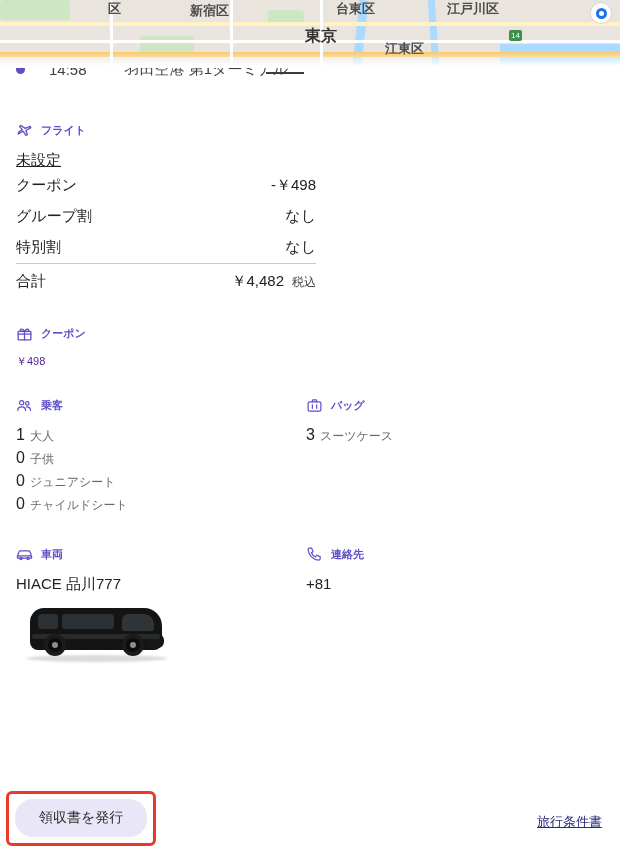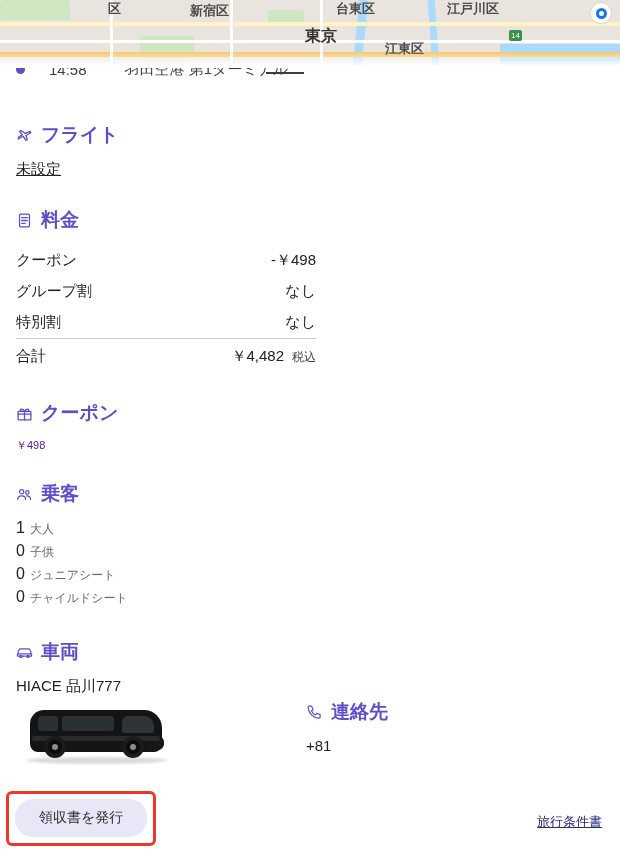--- a/index.html
+++ b/index.html
@@ -110,21 +110,21 @@
     position: absolute;
     right: 300px; top: 4px;
     width: 38px; height: 2px; background: #3d3d3d;
   }
 
   .section-head {
     display: flex;
     align-items: center;
     gap: 8px;
     color: #5d4fc7;
-    font-size: 19px;
+    font-size: 11px;
     font-weight: bold;
     margin: 28px 0 12px 0;
   }
   .section-head .ico {
     width: 17px; height: 17px;
     display: inline-flex;
     align-items: center; justify-content: center;
     color: #5d4fc7;
   }
   .section-head .ico svg { display: block; }
@@ -161,21 +161,20 @@
 
   .coupon-val {
     font-size: 11px;
     color: #4c1d95;
     margin-top: 2px;
   }
 
   
   .cols {
     display: flex;
-    align-items: flex-end;
   }
   .col-left { width: 290px; }
   .col-right { flex: 1; }
 
   .count-line {
     font-size: 15px;
     color: #222;
     margin-bottom: 4px;
   }
   .count-line .num { font-size: 16px; }
@@ -368,31 +367,20 @@
     <div class="section-head">
       <span class="ico">
         <svg width="17" height="17" viewBox="0 0 24 24" fill="none" stroke="#5d4fc7" stroke-width="1.8" stroke-linecap="round" stroke-linejoin="round">
           <path d="M3 17l7-4 4 6 2-1-2-6 7-4-1-2-7 3-6-4-2 1 4 5-5 3z"></path>
         </svg>
       </span>
       <span>フライト</span>
     </div>
     <div class="plain-text">未設定</div>
 
-    <div class="section-head">
-      <span class="ico">
-        <svg width="17" height="17" viewBox="0 0 24 24" fill="none" stroke="#5d4fc7" stroke-width="1.8" stroke-linecap="round" stroke-linejoin="round">
-          <rect x="5" y="3" width="14" height="18" rx="2"></rect>
-          <line x1="8" y1="8" x2="16" y2="8"></line>
-          <line x1="8" y1="12" x2="16" y2="12"></line>
-          <line x1="8" y1="16" x2="13" y2="16"></line>
-        </svg>
-      </span>
-      <span>料金</span>
-    </div>
     <table class="fare">
       <tbody>
       <tr>
         <td>クーポン</td>
         <td class="val">-￥498</td>
       </tr>
       <tr>
         <td>グループ割</td>
         <td class="val">なし</td>
       </tr>
@@ -442,20 +430,36 @@
         <div class="count-line">
           <span class="num">0</span><span class="lbl">子供</span>
         </div>
         <div class="count-line">
           <span class="num">0</span><span class="lbl">ジュニアシート</span>
         </div>
         <div class="count-line">
           <span class="num">0</span><span class="lbl">チャイルドシート</span>
         </div>
       </div>
+      <div class="col-right">
+        <div class="section-head">
+          <span class="ico">
+            <svg width="17" height="17" viewBox="0 0 24 24" fill="none" stroke="#5d4fc7" stroke-width="1.7" stroke-linecap="round" stroke-linejoin="round">
+              <rect x="3" y="7" width="18" height="13" rx="2"></rect>
+              <path d="M9 7V5a1 1 0 0 1 1-1h4a1 1 0 0 1 1 1v2"></path>
+              <line x1="9" y1="11" x2="9" y2="16"></line>
+              <line x1="15" y1="11" x2="15" y2="16"></line>
+            </svg>
+          </span>
+          <span>バッグ</span>
+        </div>
+        <div class="count-line">
+          <span class="num">3</span><span class="lbl">スーツケース</span>
+        </div>
+      </div>
     </div>
 
     <div class="cols">
       <div class="col-left">
         <div class="section-head">
           <span class="ico">
             <svg width="17" height="17" viewBox="0 0 24 24" fill="none" stroke="#5d4fc7" stroke-width="1.7" stroke-linecap="round" stroke-linejoin="round">
               <path d="M3 14v-3l2-4h14l2 4v3"></path>
               <path d="M2 14h20v3H2z"></path>
               <circle cx="7" cy="17.5" r="1.6"></circle>

